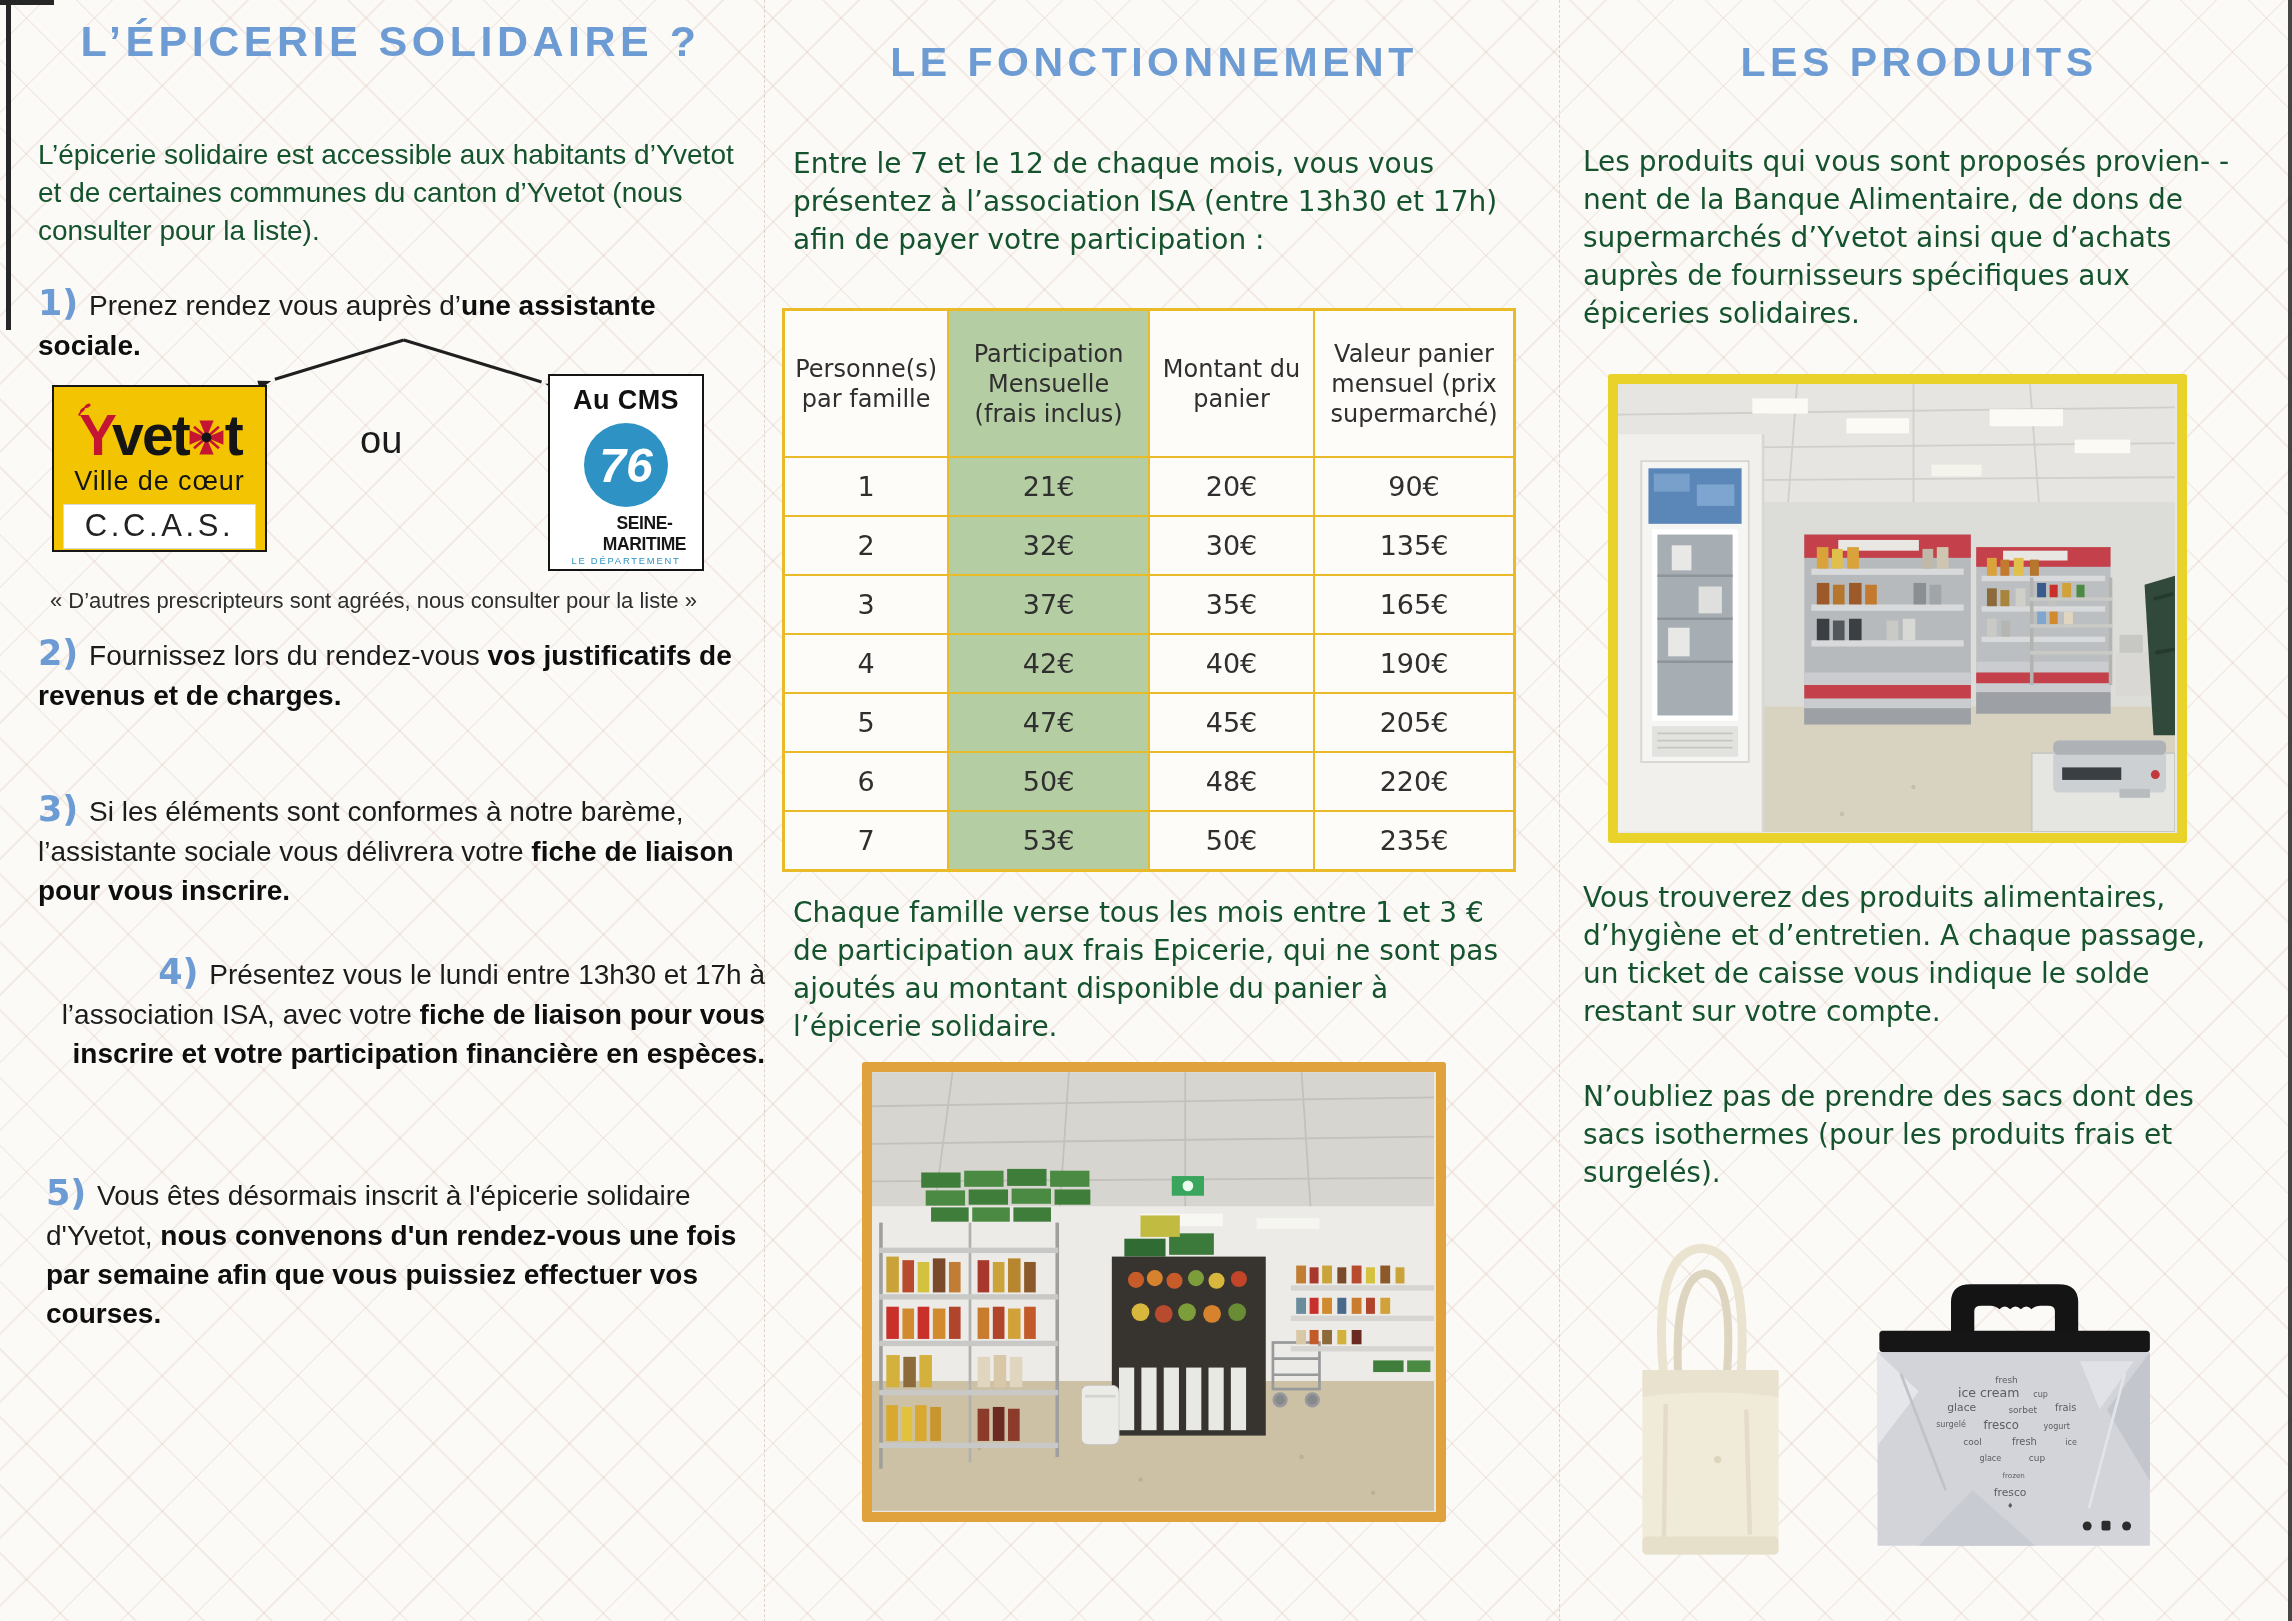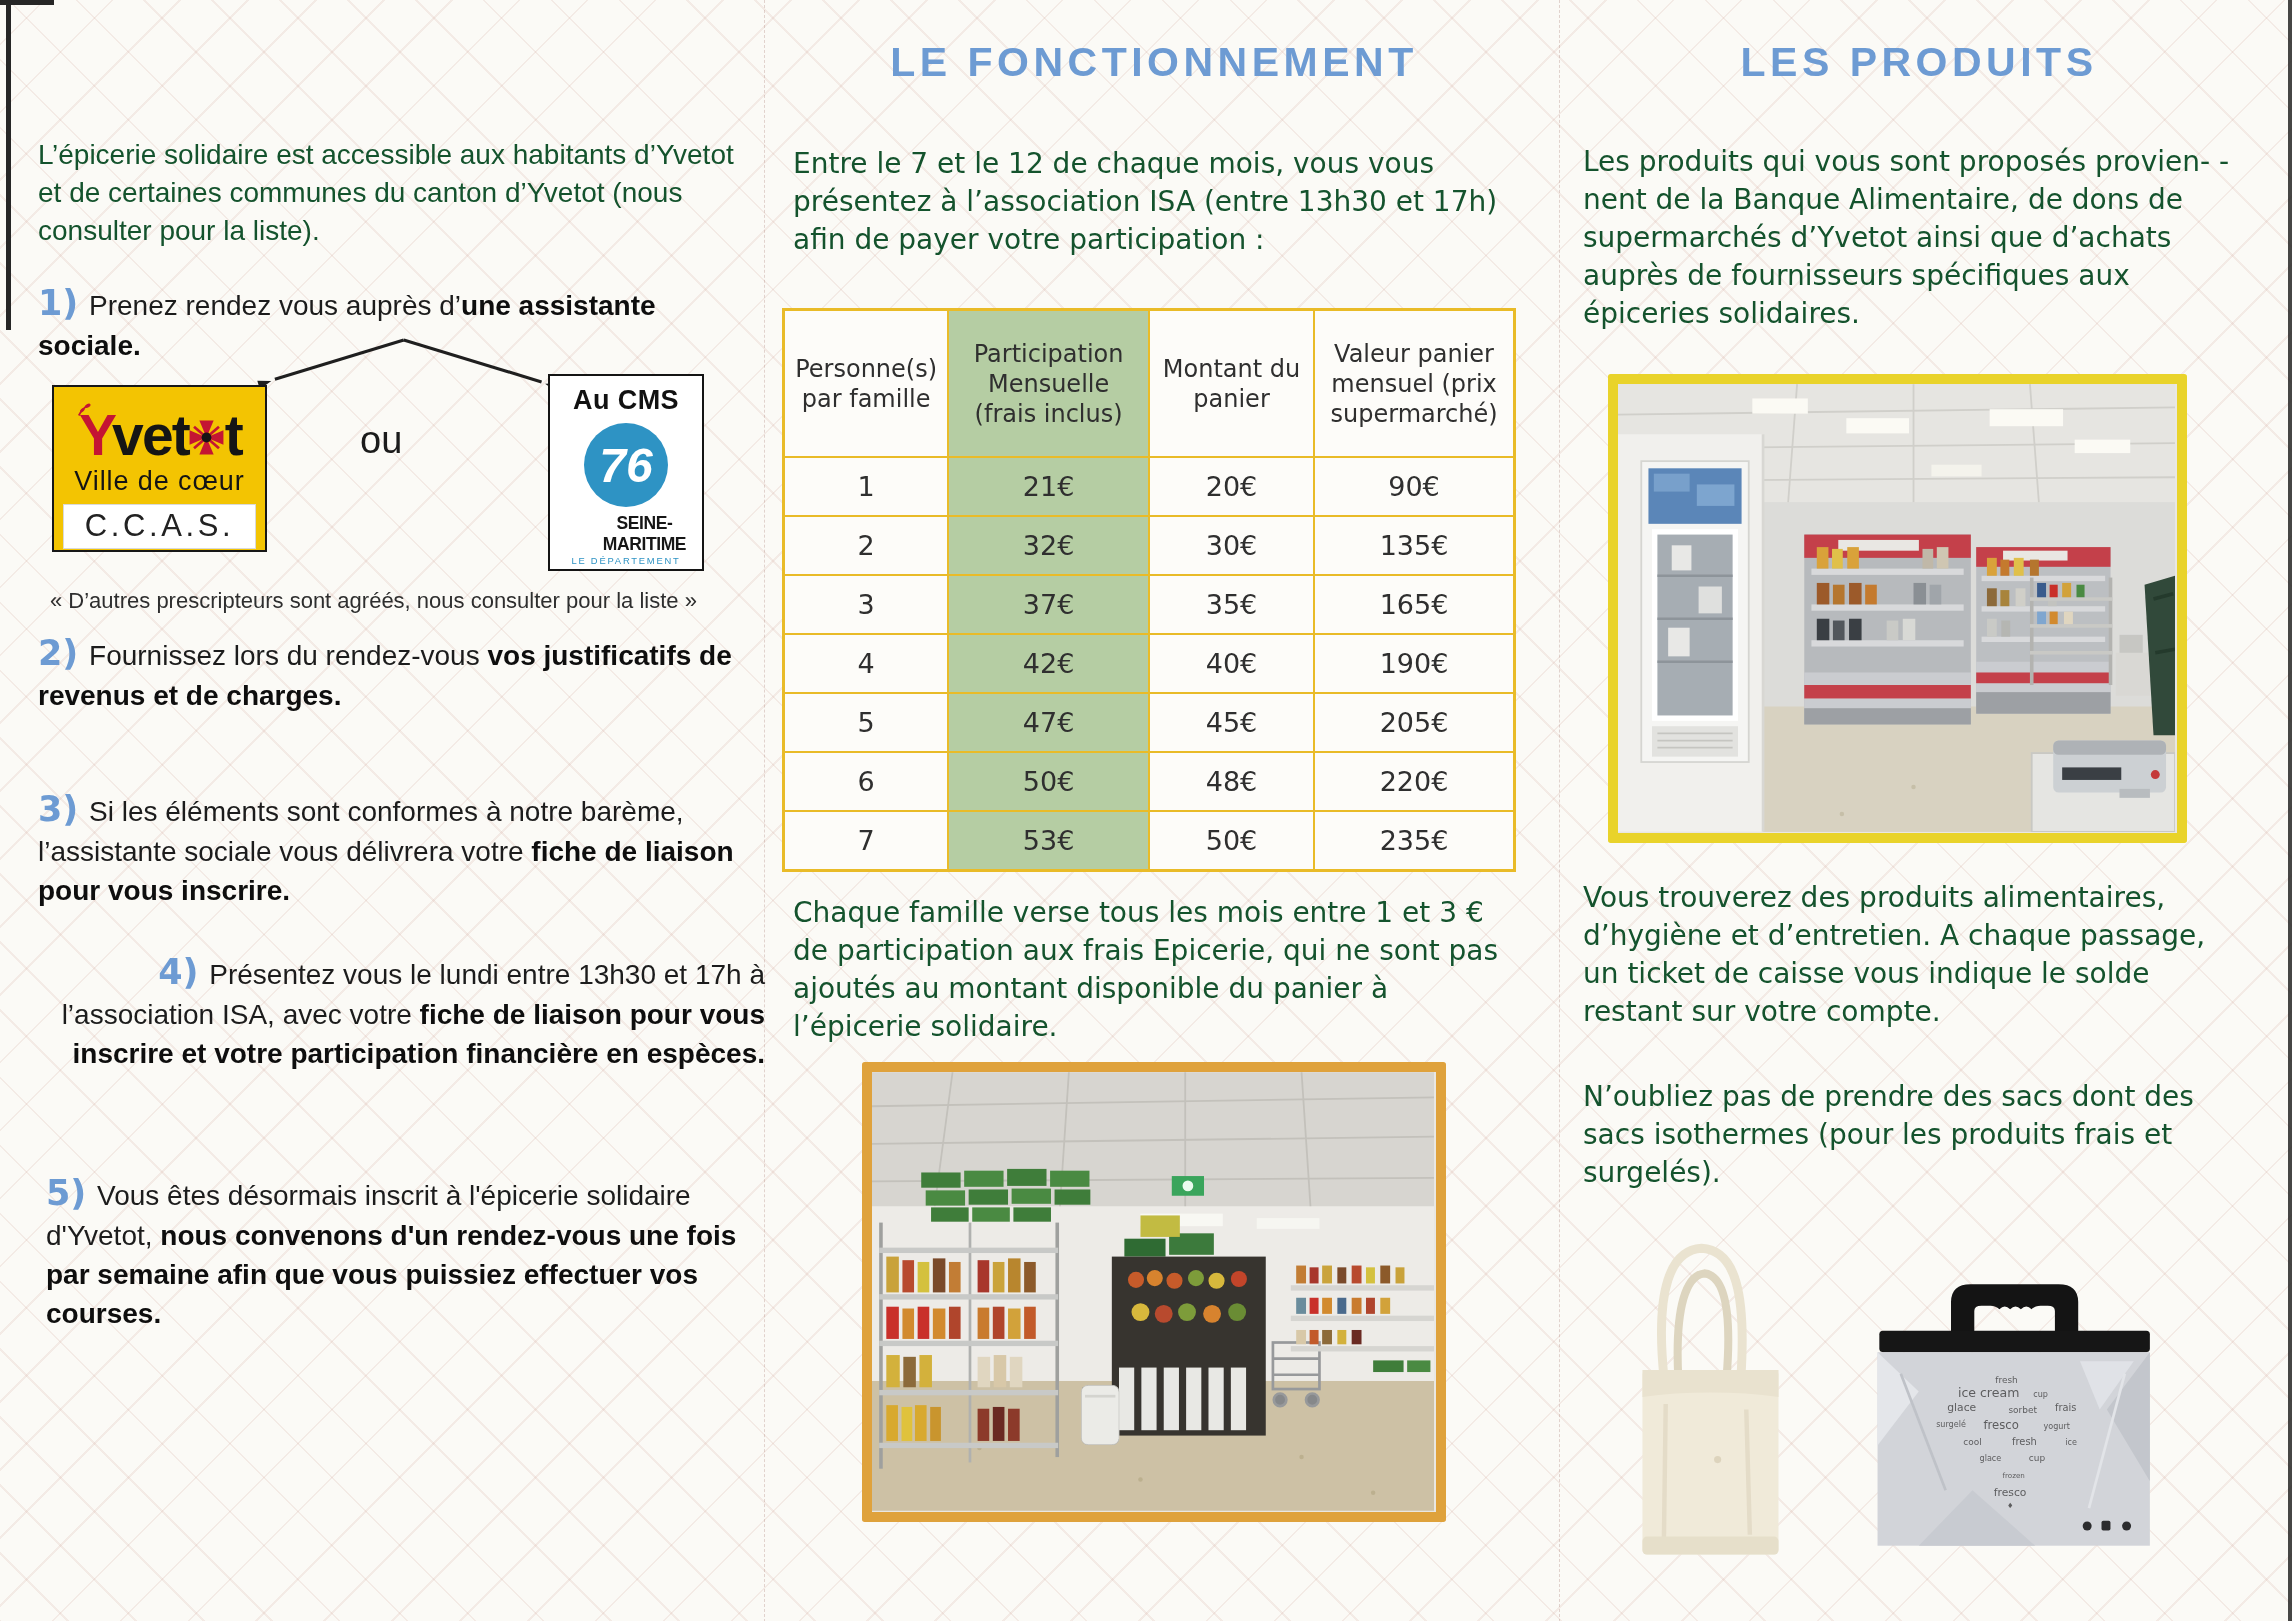--- a/index.html
+++ b/index.html
@@ -72,20 +72,21 @@
 <div class="pattern"></div>
 
 <div class="abs scanline" style="left:6.3px;top:0;width:4.5px;height:330px;"></div>
 <div class="abs scanline" style="left:0;top:0;width:54px;height:4.5px;"></div>
 <div class="abs scanline" style="right:0;top:0;width:5.4px;height:1622px;opacity:.85;"></div>
 
 <div class="abs foldline" style="left:764px;"></div>
 <div class="abs foldline" style="left:1559px;"></div>
 
 <div class="abs heading" style="left:27px;top:14.3px;width:727px;font-size:43px;line-height:1.28;">
+  <div>L’ÉPICERIE SOLIDAIRE ?</div>
 </div>
 
 <p class="abs para" style="left:38px;top:136px;width:708px;margin:0;">L’épicerie solidaire est accessible aux habitants d’Yvetot et de certaines communes du canton d’Yvetot (nous consulter pour la liste).</p>
 
 <p class="abs step" style="left:38px;top:279px;width:716px;margin:0;">
   <span class="num">1)</span><span>Prenez rendez vous auprès d’</span><b>une assistante sociale.</b>
 </p>
 
 <svg class="abs" style="left:240px;top:333px;" width="340" height="64" viewBox="0 0 380 72">
   <line x1="183" y1="8" x2="38" y2="52" stroke="#1f1f1f" stroke-width="3.5"></line>

